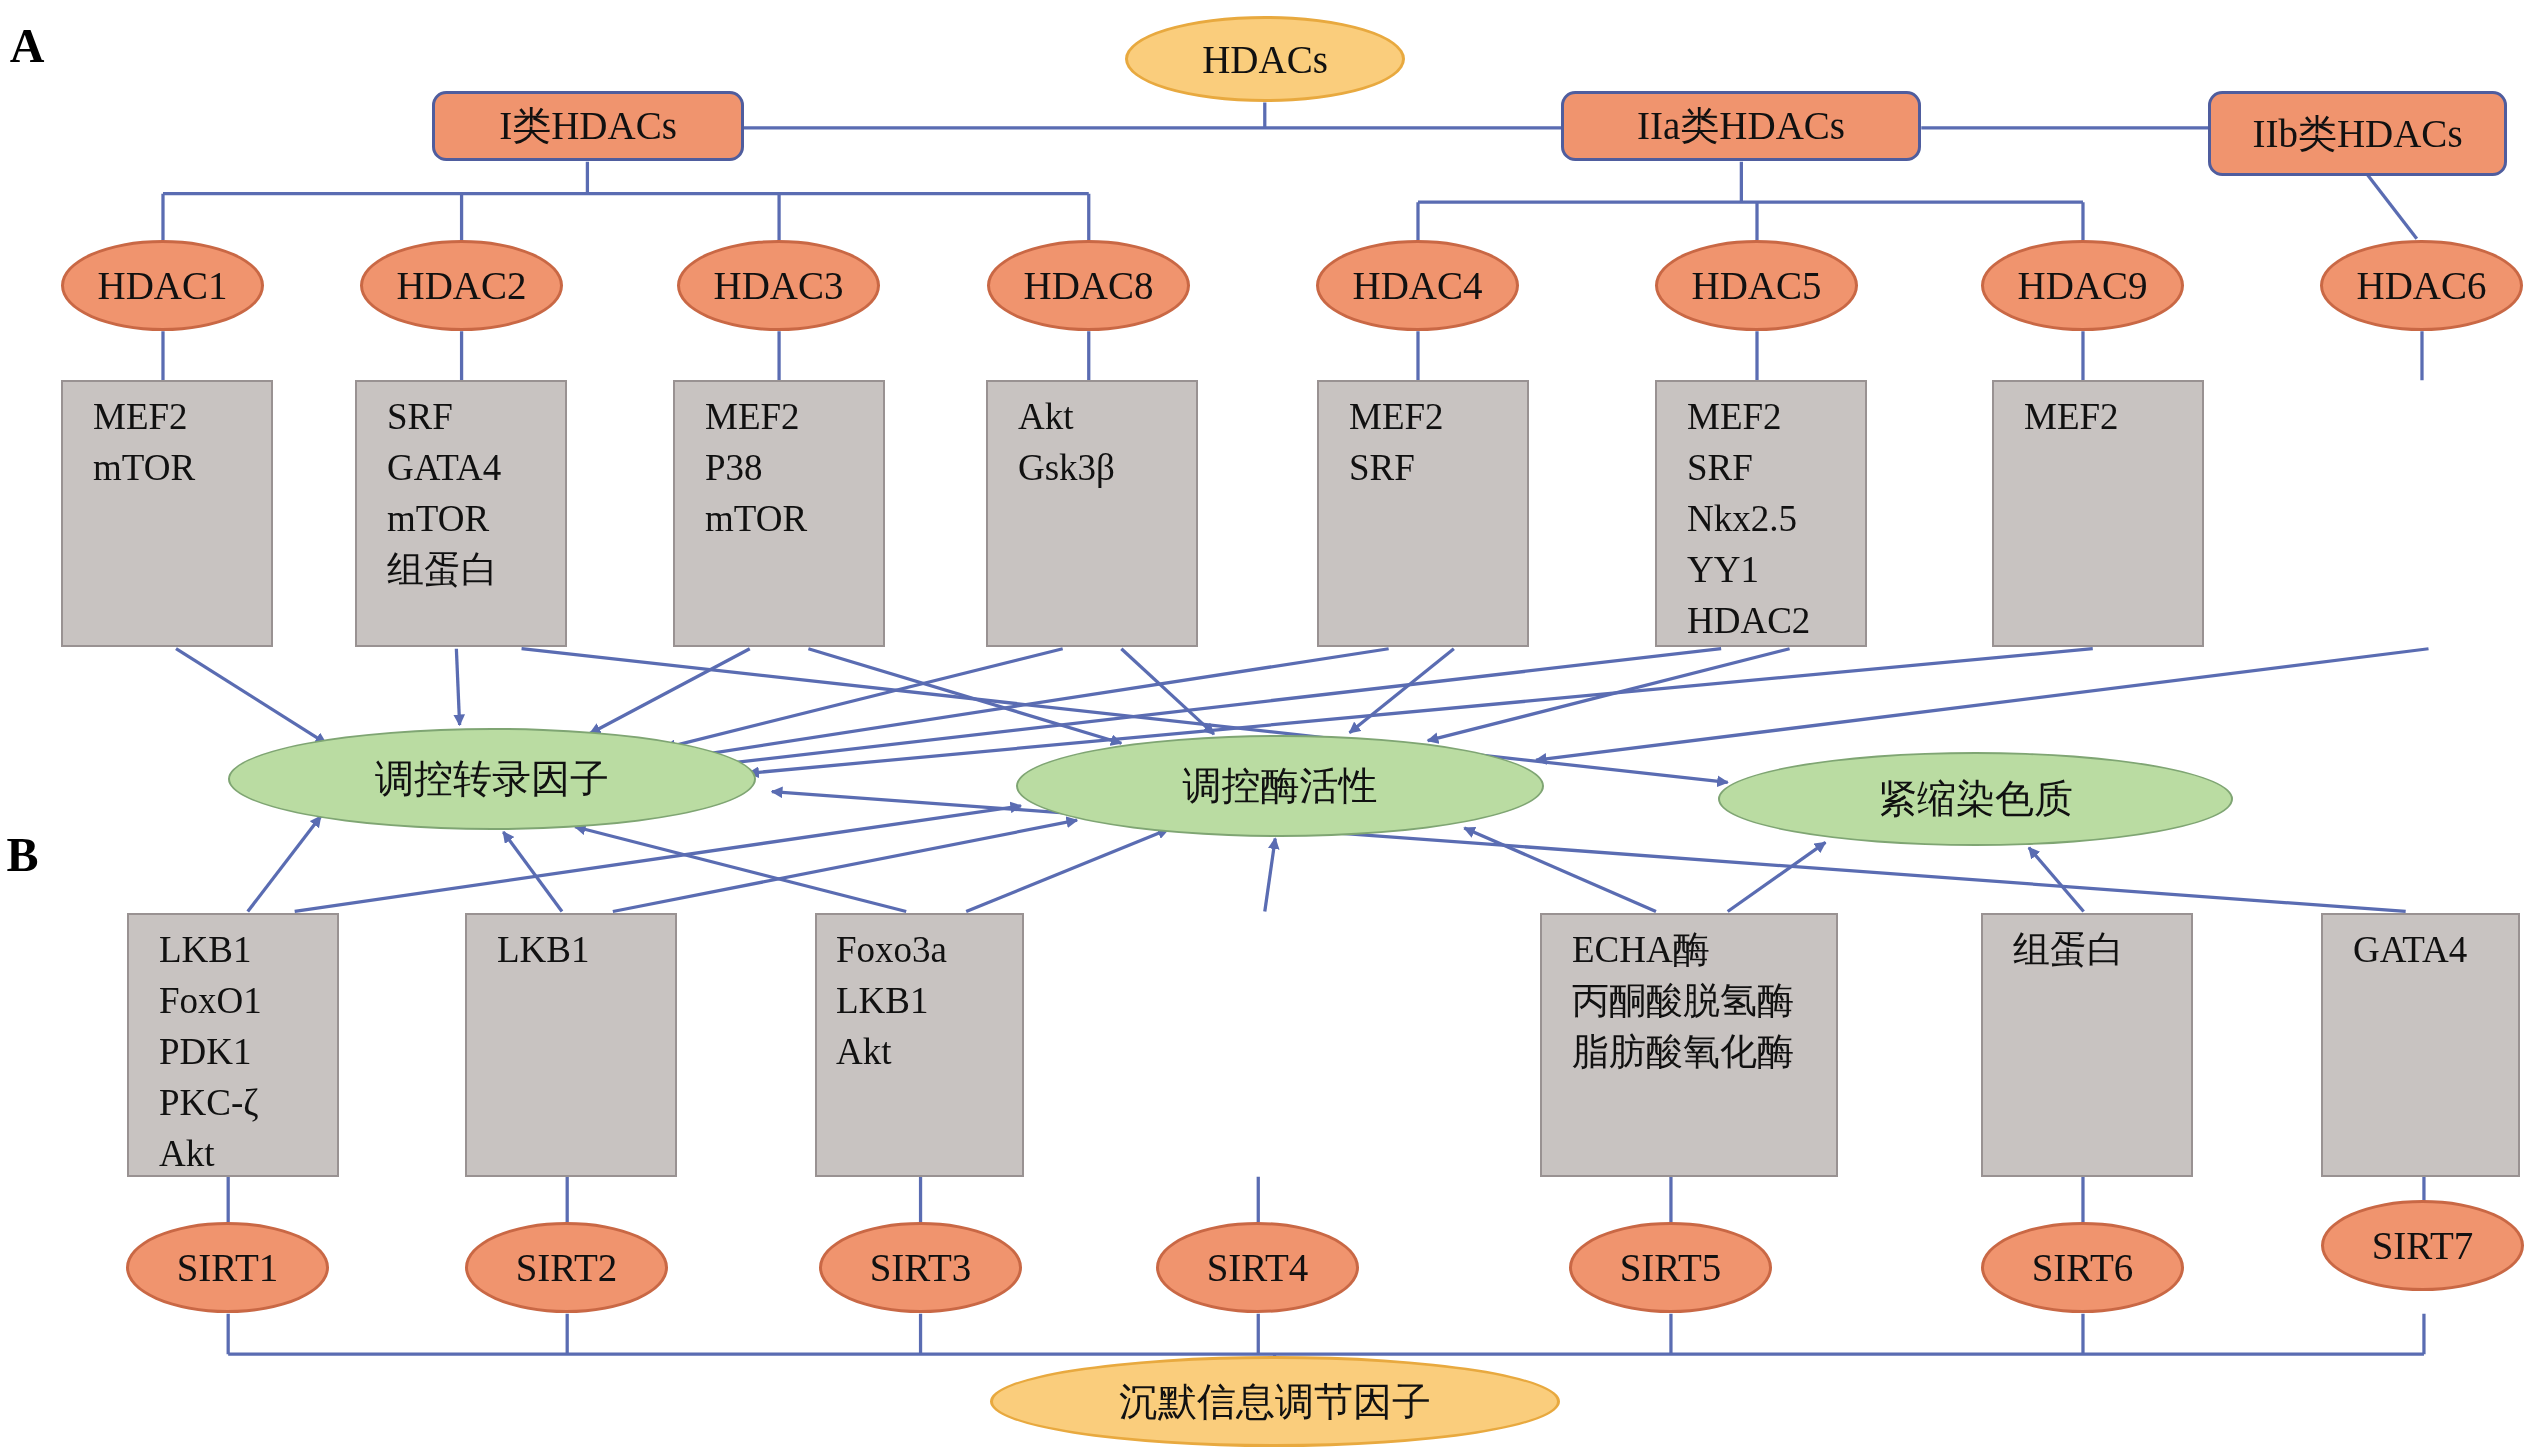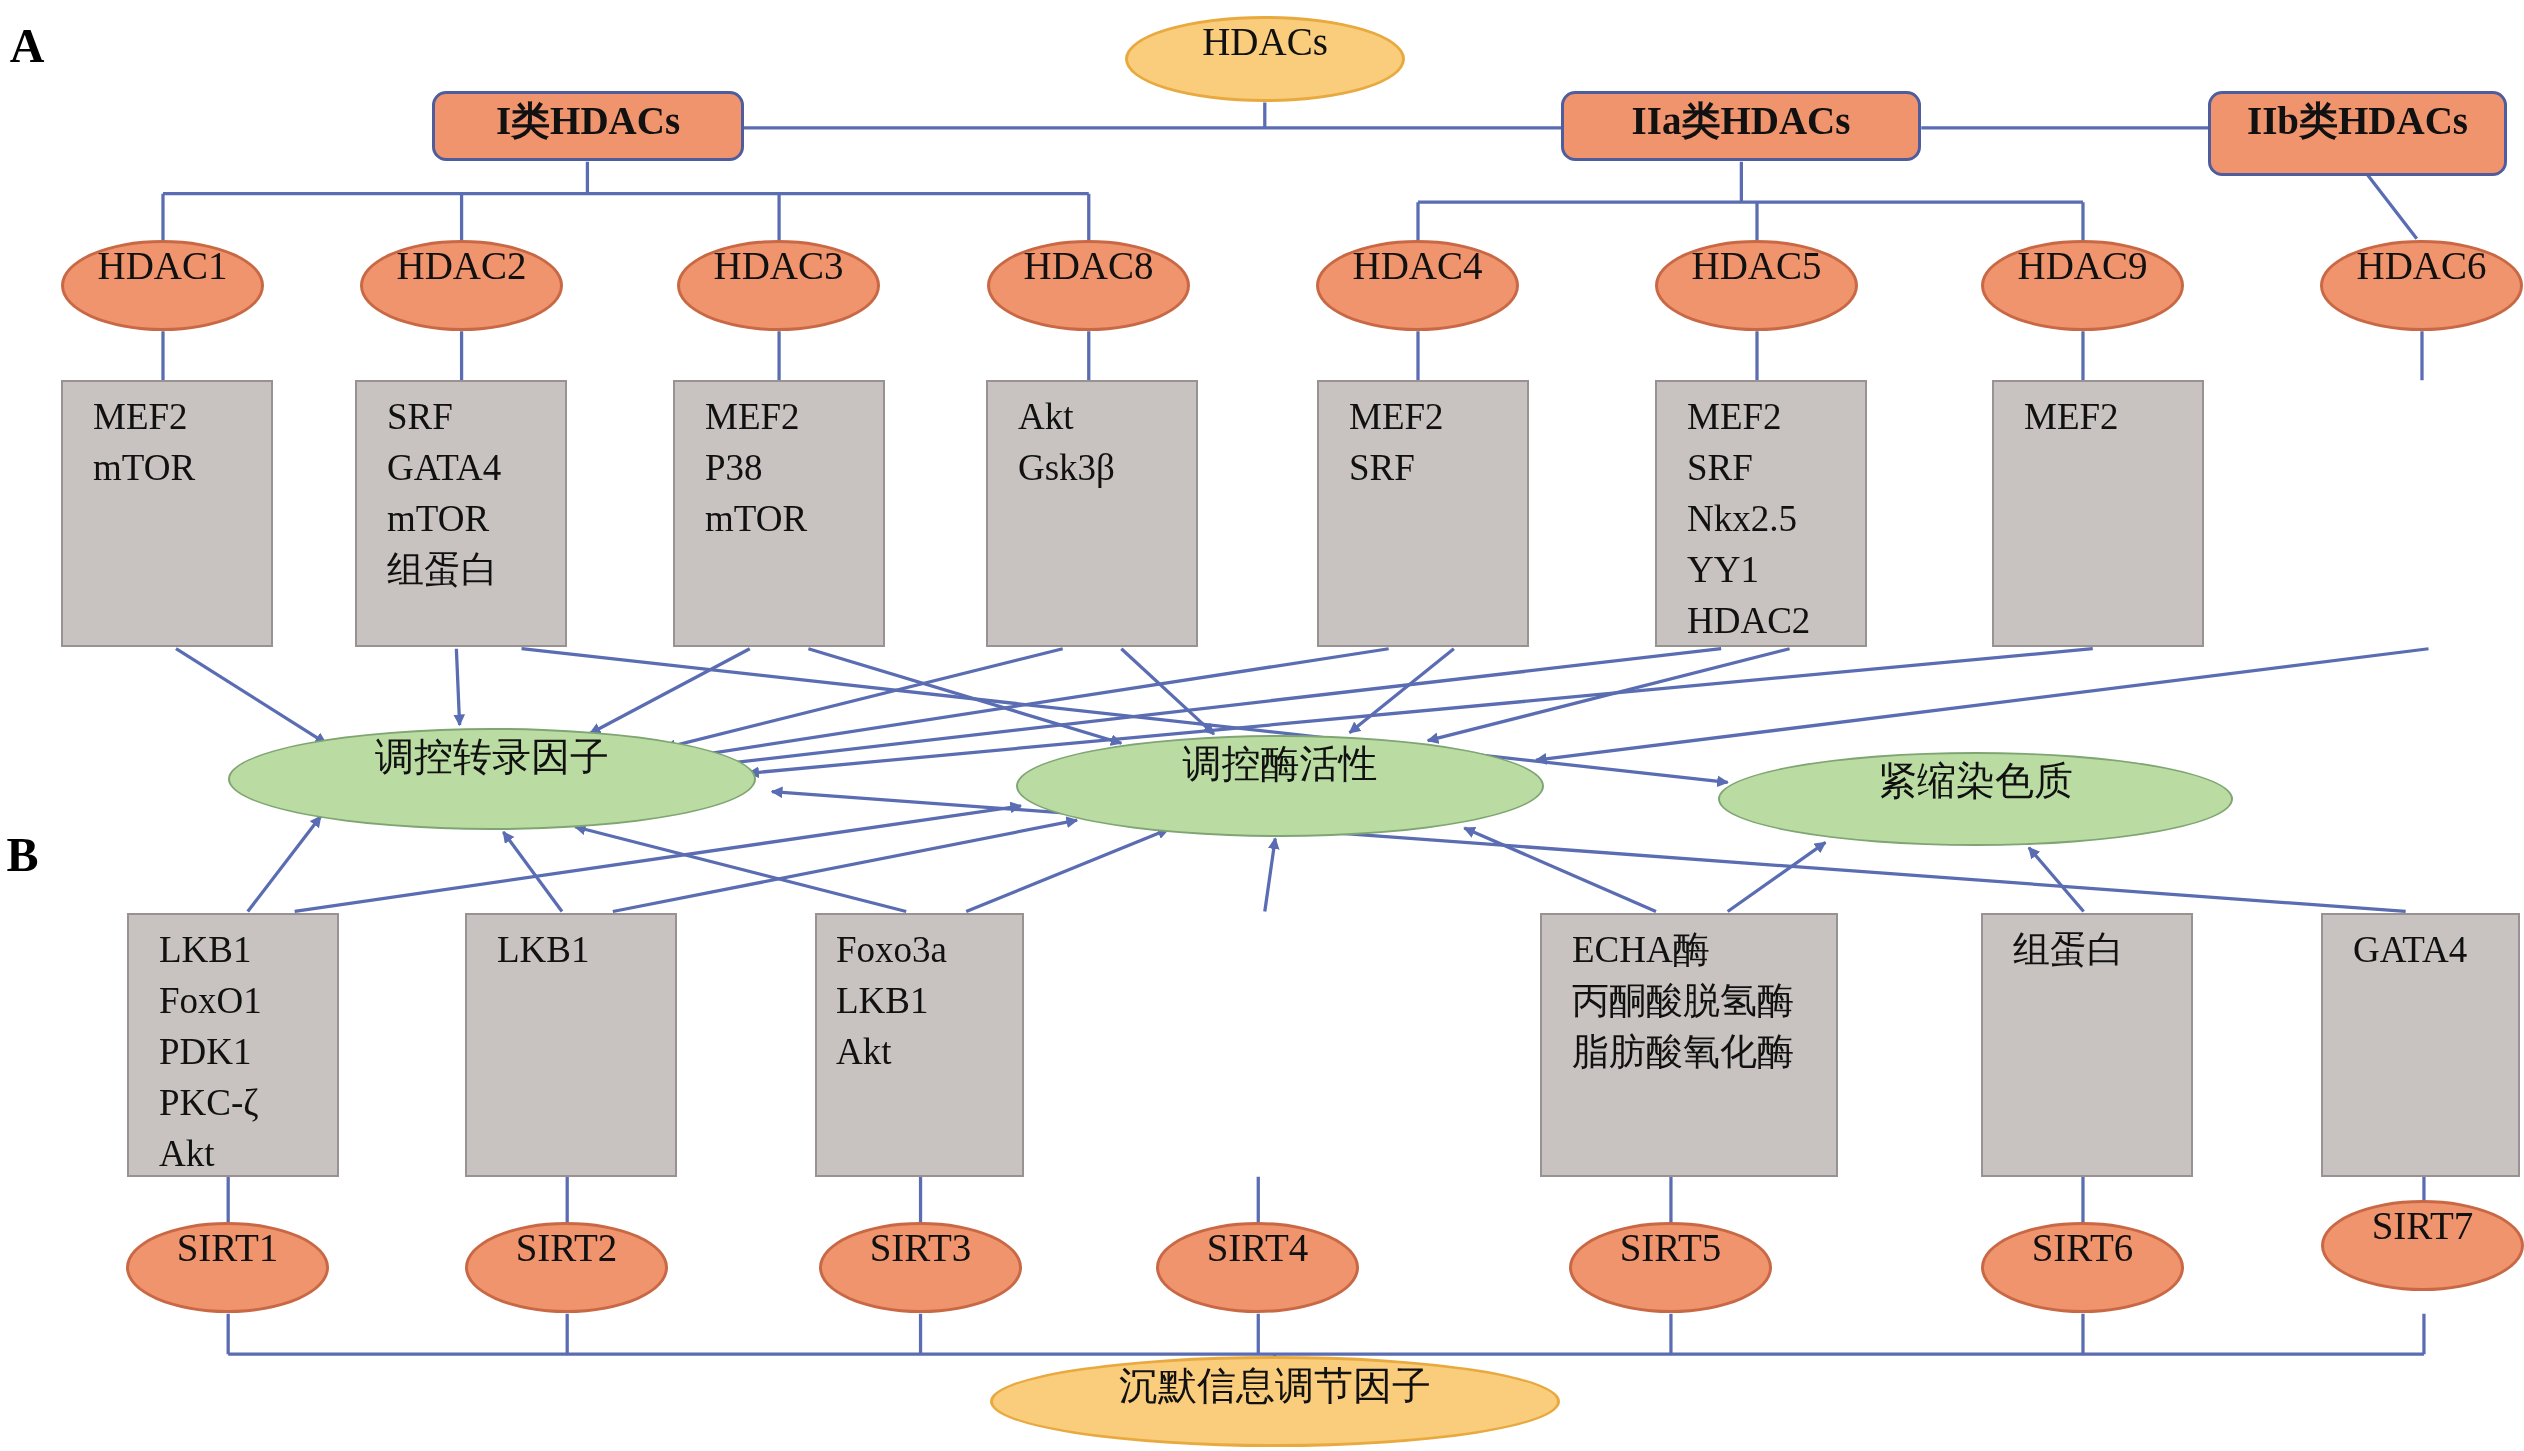--- a/index.html
+++ b/index.html
@@ -1,26 +1,26 @@
 <!DOCTYPE html>
 <html style="font-size:10.4px"><head>
 <meta charset="utf-8">
 <style>
   *{box-sizing:border-box;margin:0;padding:0}
   html,body{margin:0;background:#ffffff}
   body{font-family:"Liberation Serif","DejaVu Serif",serif;color:#111}
   .canvas{position:relative;width:2525px;height:1452px;background:#ffffff;overflow:hidden}
   .wires{position:absolute;left:0;top:0;z-index:1}
-  .node{position:absolute;display:flex;align-items:flex-start;justify-content:center;
+  .node{position:absolute;display:flex;align-items:center;justify-content:center;
         text-align:center;z-index:2}
   .ellipse{border-radius:50%}
   .yellow{background:#FACD7C;border:3.3px solid #E8A93F}
   .orange{background:#F0946E;border:3.3px solid #C96845}
   .green{background:#BADCA2;border:2.6px solid #7FA573}
-  .classbox{background:#F0946E;border:3.3px solid #4F5D9E;border-radius:14.3px;font-weight:bold}
+  .classbox{background:#F0946E;border:3.3px solid #4F5D9E;border-radius:14.3px;font-weight:normal}
   .lbl{font-size:39px;white-space:nowrap}
   .panel-label{position:absolute;font-size:48px;font-weight:bold;color:#000;z-index:3;
                font-family:"Liberation Serif","DejaVu Serif",serif}
   .tbox{position:absolute;background:#C8C3C1;border:2px solid #999292;z-index:2;
         padding:9px 5.2px 0 30px;font-size:37px;line-height:51px;text-align:left}
   .tboxA{height:267px}
   .tboxB{height:264px}
   .tbox.centered{padding-left:19px;text-align:left}
   .tline{white-space:nowrap}
 </style>

